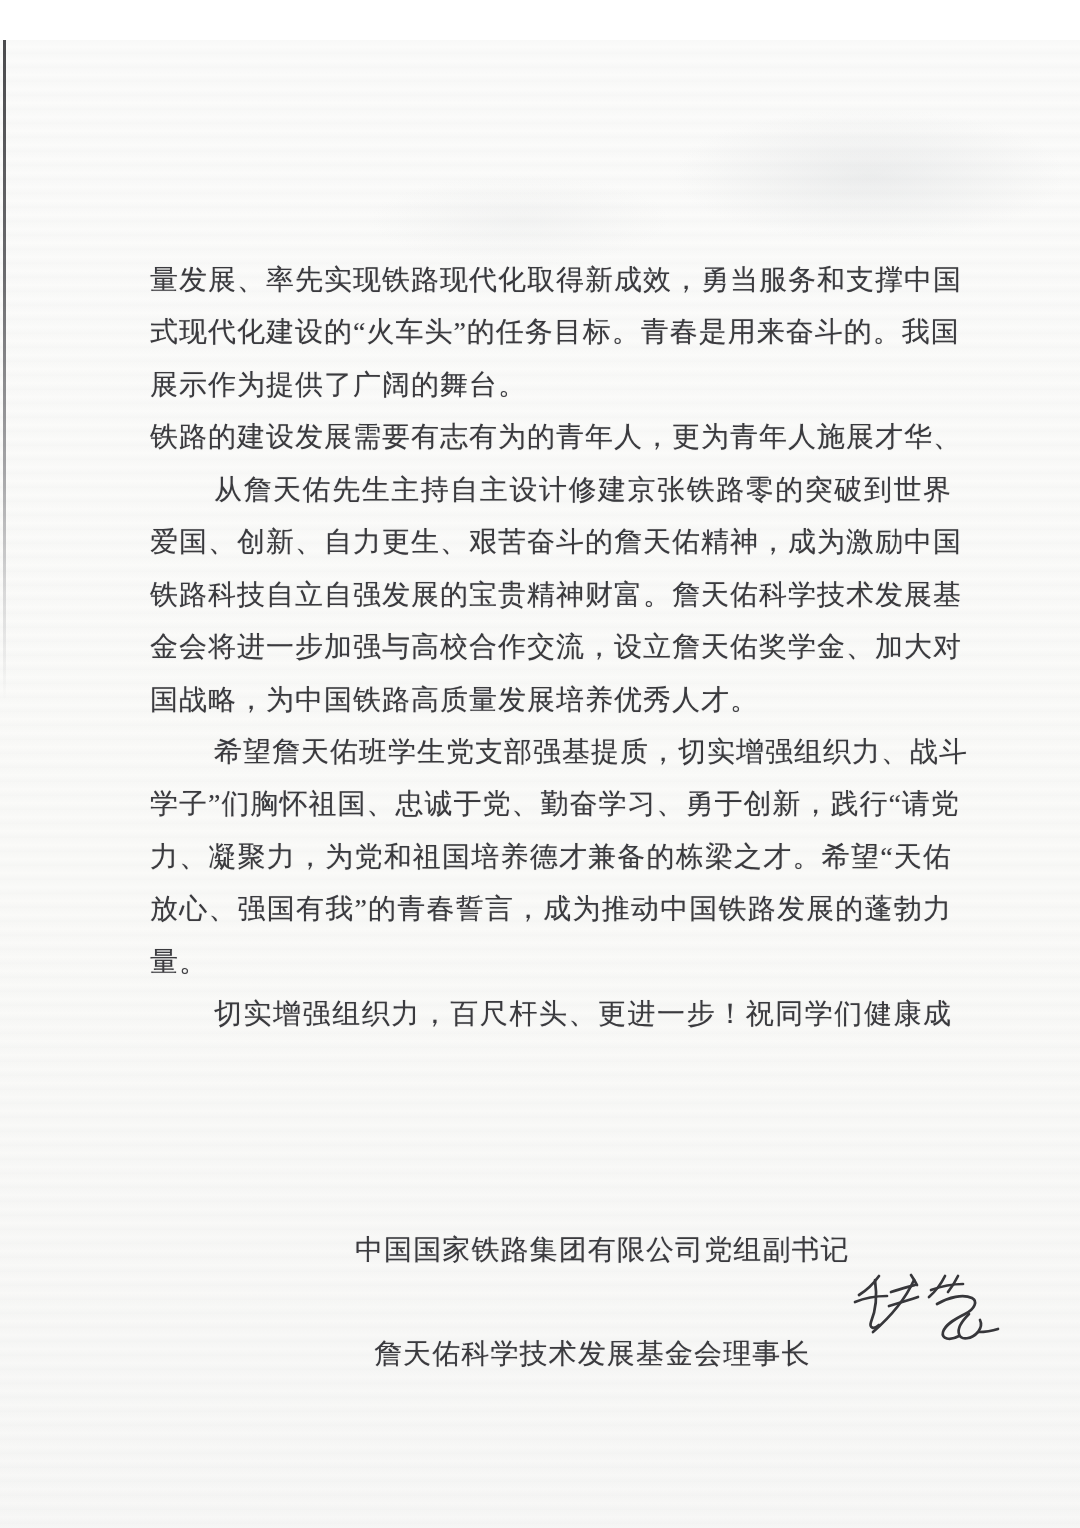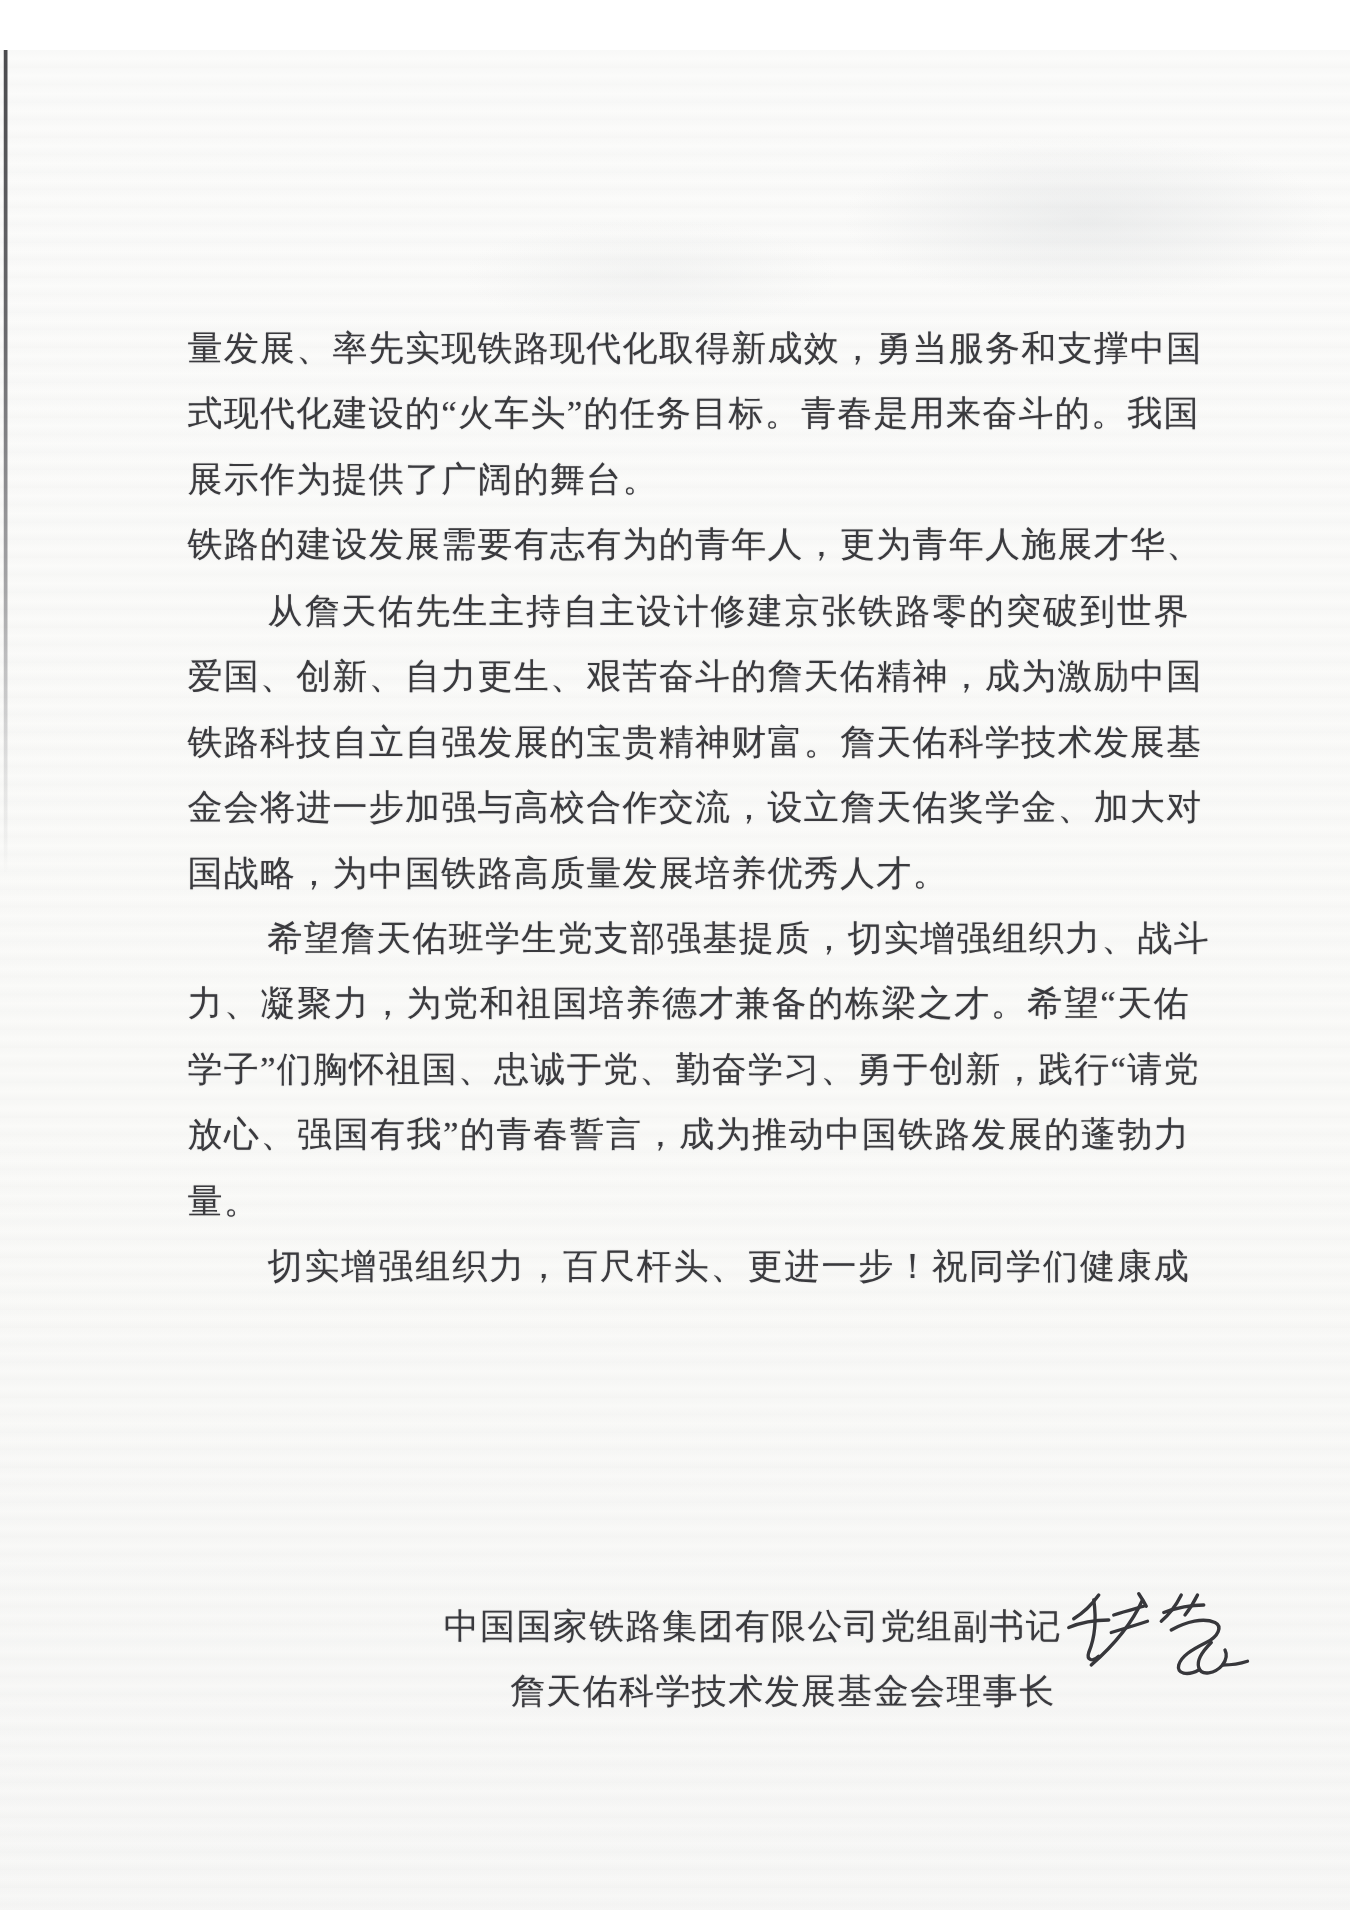--- a/index.html
+++ b/index.html
@@ -38,22 +38,22 @@
     white-space: nowrap;
   }
   .line.last { text-align-last: left; }
   .line.ind { text-indent: 64px; }
   .sig {
     position: absolute;
     color: #3a3a3e; font-size: 28px; letter-spacing: 1.1px;
     line-height: 32px; white-space: nowrap;
     text-shadow: 0 0 1px rgba(58,58,62,0.35);
   }
-  .sig1 { left: 355px; top: 1246px; }
-  .sig2 { left: 408px; top: 1298px; font-family: Liberation Serif, serif; }
+  .sig1 { left: 355px; top: 1194px; }
+  .sig2 { left: 374px; top: 1298px; font-family: Liberation Serif, serif; }
   .signature-svg { position: absolute; left: 845px; top: 1222px; width: 160px; height: 90px; }
   .signature-svg path {
     fill: none; stroke: #37373b; stroke-width: 2.7;
     stroke-linecap: round; stroke-linejoin: round;
   }
 </style>
 </head>
 <body>
 
 <div class="page">
@@ -67,22 +67,22 @@
     <div class="line last">展示作为提供了广阔的舞台。</div>
     <div class="line">铁路的建设发展需要有志有为的青年人，更为青年人施展才华、</div>
 
     <div class="line ind">从詹天佑先生主持自主设计修建京张铁路零的突破到世界</div>
     <div class="line">爱国、创新、自力更生、艰苦奋斗的詹天佑精神，成为激励中国</div>
     <div class="line">铁路科技自立自强发展的宝贵精神财富。詹天佑科学技术发展基</div>
     <div class="line">金会将进一步加强与高校合作交流，设立詹天佑奖学金、加大对</div>
     <div class="line last">国战略，为中国铁路高质量发展培养优秀人才。</div>
 
     <div class="line ind">希望詹天佑班学生党支部强基提质，切实增强组织力、战斗</div>
+    <div class="line">学子”们胸怀祖国、忠诚于党、勤奋学习、勇于创新，践行“请党</div>
     <div class="line">力、凝聚力，为党和祖国培养德才兼备的栋梁之才。希望“天佑</div>
-    <div class="line">学子”们胸怀祖国、忠诚于党、勤奋学习、勇于创新，践行“请党</div>
     <div class="line">放心、强国有我”的青春誓言，成为推动中国铁路发展的蓬勃力</div>
     <div class="line last">量。</div>
 
     <div class="line ind">切实增强组织力，百尺杆头、更进一步！祝同学们健康成</div>
   </div>
 
   <div class="sig sig1">中国国家铁路集团有限公司党组副书记</div>
   <div class="sig sig2">詹天佑科学技术发展基金会理事长</div>
 
   <svg class="signature-svg" viewBox="0 0 160 90" aria-label="handwritten signature">

